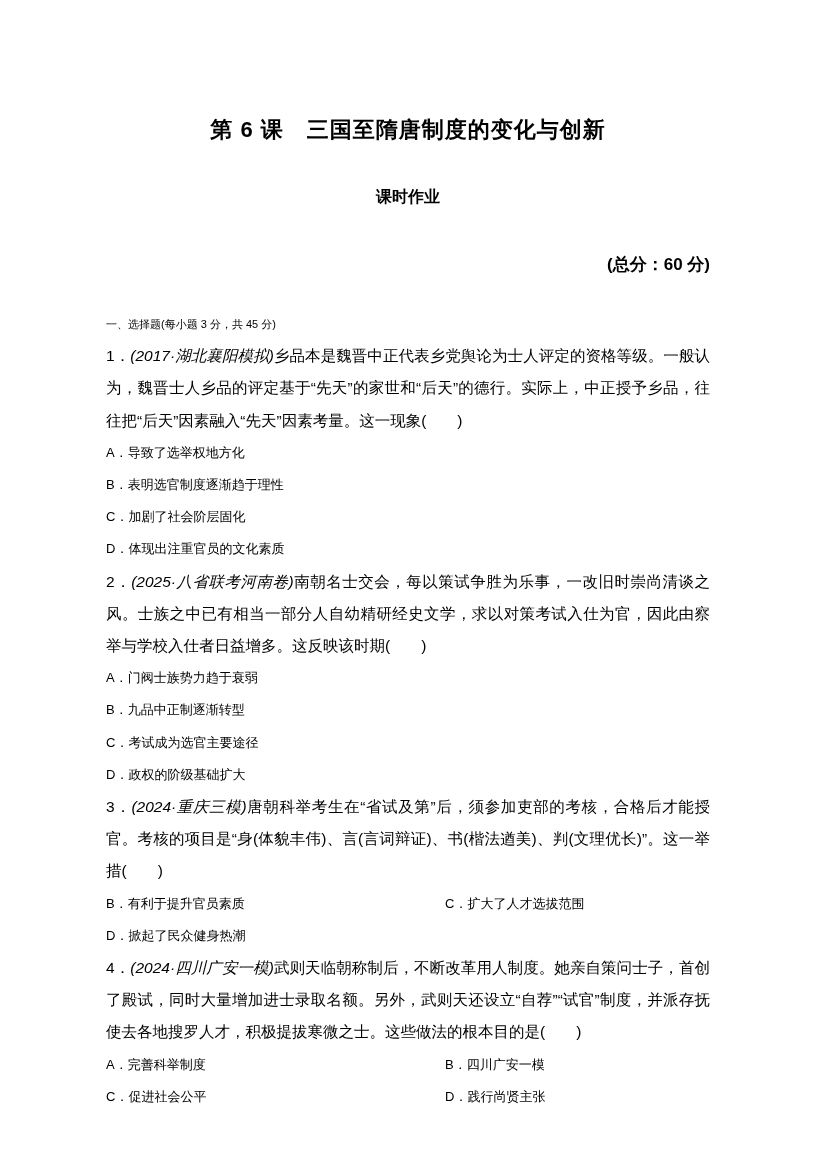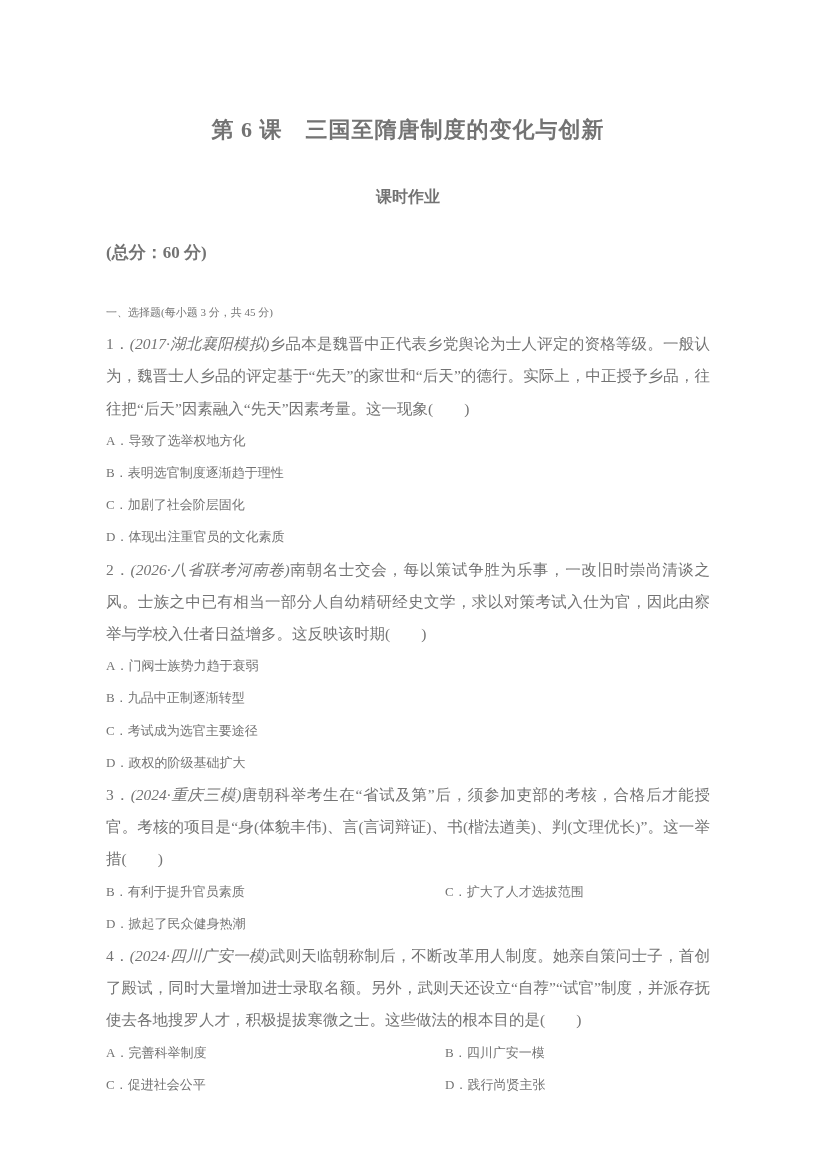--- a/index.html
+++ b/index.html
@@ -6,22 +6,22 @@
     margin: 0;
     padding: 0;
     background: #ffffff;
   }
   .page {
     position: relative;
     width: 827px;
     height: 1169px;
     background: #ffffff;
     overflow: hidden;
-    font-family: Liberation Serif, serif;
-    color: #737373;
+    font-family: Liberation Sans, sans-serif;
+    color: #000000;
   }
   .content {
     position: absolute;
     left: 106px;
     top: 0;
     width: 604px;
   }
   .title {
     margin: 116px 0 0 0;
     font-size: 22px;
@@ -31,25 +31,25 @@
     letter-spacing: 1px;
   }
   .subtitle {
     margin: 42px 0 0 0;
     font-size: 16px;
     line-height: 22px;
     font-weight: bold;
     text-align: center;
   }
   .score-line {
-    margin: 34px 0 0 0;
+    margin: 46px 0 0 0;
     font-size: 17px;
     line-height: 22px;
     font-weight: bold;
-    text-align: left;
+    text-align: right;
   }
   .section-heading {
     margin: 32px 0 0 0;
     font-size: 11px;
     line-height: 32.2px;
   }
   .question {
     margin: 0;
   }
   .stem {
@@ -87,21 +87,21 @@
       <p class="stem"><span class="qnum">1．</span><span class="qsource">(2017·湖北襄阳模拟)</span><span>乡品本是魏晋中正代表乡党舆论为士人评定的资格等级。一般认为，魏晋士人乡品的评定基于“先天”的家世和“后天”的德行。实际上，中正授予乡品，往往把“后天”因素融入“先天”因素考量。这一现象(　　)</span></p>
       <div class="opts-list">
         <p class="opt"><span>A．</span><span>导致了选举权地方化</span></p>
         <p class="opt"><span>B．</span><span>表明选官制度逐渐趋于理性</span></p>
         <p class="opt"><span>C．</span><span>加剧了社会阶层固化</span></p>
         <p class="opt"><span>D．</span><span>体现出注重官员的文化素质</span></p>
       </div>
     </div>
 
     <div class="question">
-      <p class="stem"><span class="qnum">2．</span><span class="qsource">(2026·八省联考河南卷)</span><span>南朝名士交会，每以策试争胜为乐事，一改旧时崇尚清谈之风。士族之中已有相当一部分人自幼精研经史文学，求以对策考试入仕为官，因此由察举与学校入仕者日益增多。这反映该时期(　　)</span></p>
+      <p class="stem"><span class="qnum">2．</span><span class="qsource">(2025·八省联考河南卷)</span><span>南朝名士交会，每以策试争胜为乐事，一改旧时崇尚清谈之风。士族之中已有相当一部分人自幼精研经史文学，求以对策考试入仕为官，因此由察举与学校入仕者日益增多。这反映该时期(　　)</span></p>
       <div class="opts-list">
         <p class="opt"><span>A．</span><span>门阀士族势力趋于衰弱</span></p>
         <p class="opt"><span>B．</span><span>九品中正制逐渐转型</span></p>
         <p class="opt"><span>C．</span><span>考试成为选官主要途径</span></p>
         <p class="opt"><span>D．</span><span>政权的阶级基础扩大</span></p>
       </div>
     </div>
 
     <div class="question">
       <p class="stem"><span class="qnum">3．</span><span class="qsource">(2024·重庆三模)</span><span>唐朝科举考生在“省试及第”后，须参加吏部的考核，合格后才能授官。考核的项目是“身(体貌丰伟)、言(言词辩证)、书(楷法遒美)、判(文理优长)”。这一举措(　　)</span></p>

